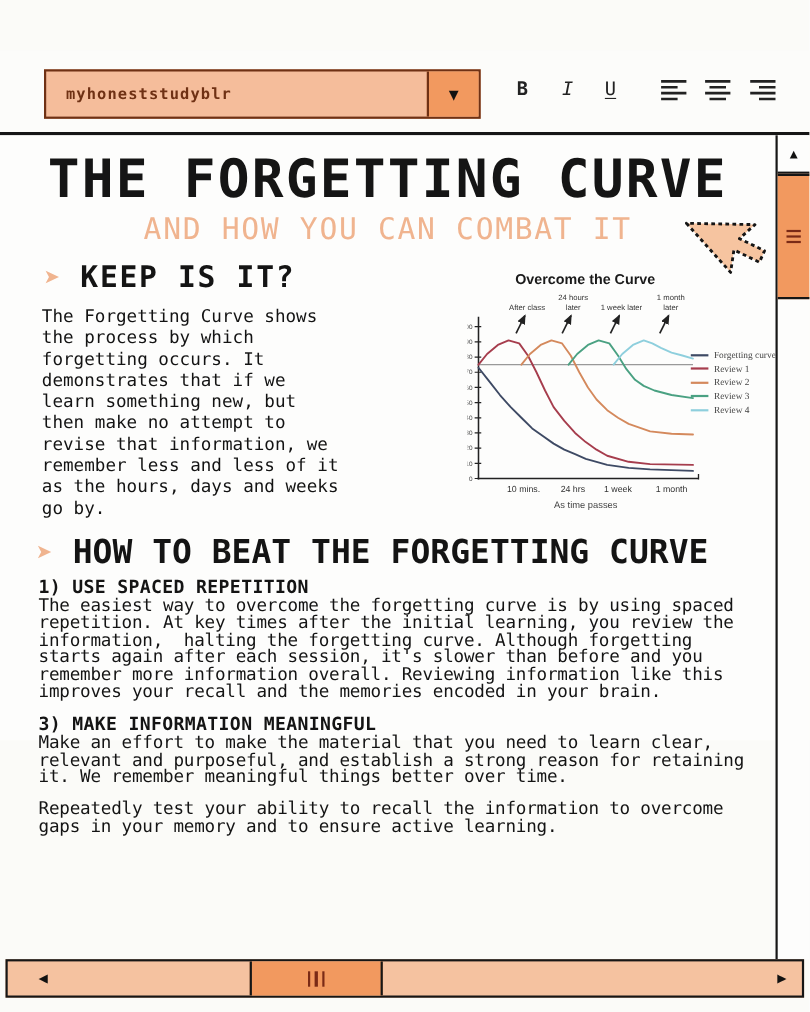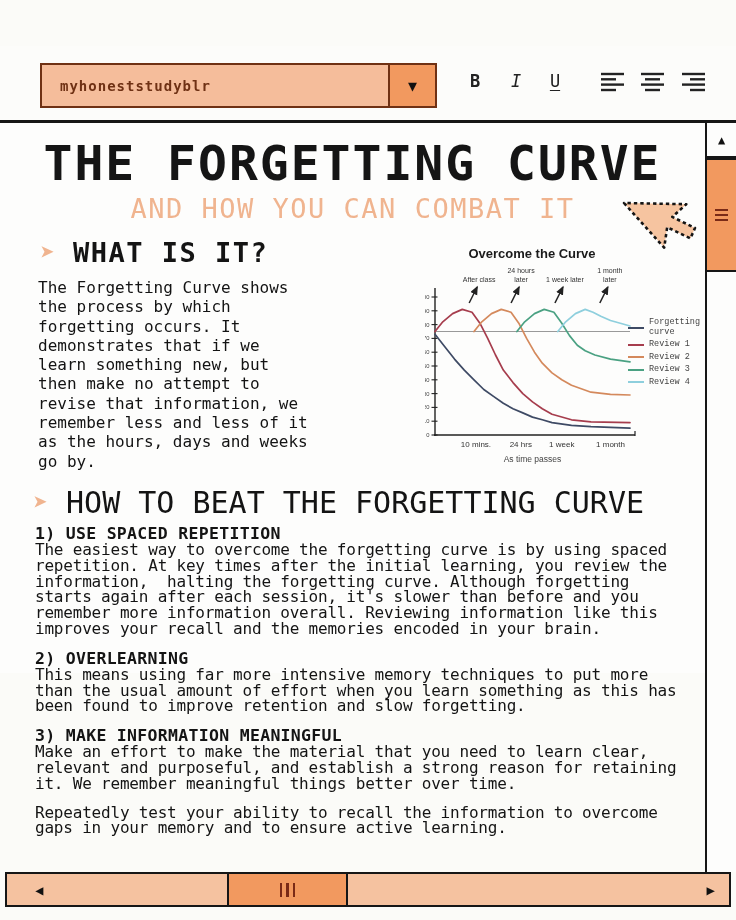--- a/index.html
+++ b/index.html
@@ -34,34 +34,34 @@
   .doc-title{position:absolute;left:0;top:12px;width:705px;text-align:center;font-weight:bold;
              font-size:48px;letter-spacing:2px;color:#151515;white-space:nowrap;}
   .doc-subtitle{position:absolute;left:0;top:70px;width:705px;text-align:center;
                 font-size:27px;letter-spacing:1.5px;color:#f0b48f;white-space:nowrap;}
   .cursor{position:absolute;left:620px;top:76px;}
   .sec-head{position:absolute;display:flex;align-items:center;gap:18px;white-space:nowrap;}
   .sec-head .bullet{color:#f0b48f;font-size:25px;line-height:1;}
   .what-head{left:40px;top:114px;}
   .what-head .sec-txt{font-weight:bold;font-size:27px;letter-spacing:1.5px;}
   .how-head{left:33px;top:362px;}
-  .how-head .sec-txt{font-weight:normal;font-size:30px;letter-spacing:0;}
+  .how-head .sec-txt{font-weight:bold;font-size:30px;letter-spacing:0;}
   .what-body{position:absolute;left:38px;top:155px;width:350px;font-size:16px;line-height:19.3px;
              white-space:pre-wrap;color:#131313;}
   .tips{position:absolute;left:35px;top:402px;width:676px;}
   .tip{margin-bottom:13px;}
   .tip-title{font-weight:bold;font-size:16.5px;line-height:17px;letter-spacing:.3px;}
   .tip-body{font-size:16px;line-height:15.8px;letter-spacing:-.2px;white-space:pre-wrap;}
 
   
   .chart{position:absolute;left:425px;top:119px;width:285px;height:240px;}
   .chart svg{position:absolute;left:0;top:0;}
   .chart text{font-family:"Liberation Sans","DejaVu Sans",sans-serif;}
   .legend{position:absolute;left:203px;top:76px;width:82px;
-          font-family:Liberation Mono, monospace;}
+          font-family:Liberation Serif, serif;}
   .legend-item{display:flex;align-items:center;gap:5px;margin-bottom:3px;}
   .legend-swatch{width:16px;height:2px;flex-shrink:0;}
   .legend-label{font-size:8.5px;line-height:9.5px;color:#444;}
 
   
   .vscroll{position:absolute;left:705px;top:123px;width:31px;height:749px;background:#fdfdfc;
            border-left:2.5px solid #161616;box-sizing:border-box;}
   .vs-up{height:35px;box-sizing:border-box;border-bottom:2.5px solid #161616;display:flex;
          align-items:center;justify-content:center;font-size:12px;color:#111;}
   .vs-thumb{position:absolute;left:0;right:0;top:35px;height:114px;background:#f2995f;
@@ -131,21 +131,21 @@
     <div class="doc-subtitle">AND HOW YOU CAN COMBAT IT</div>
 
     <span class="cursor">
       <svg width="82" height="62" viewBox="0 0 82 62">
         <polygon points="4,4 44.2,48.6 47.2,28.2 70.4,39.4 75,29 52.2,17.9 66.3,5.2" fill="#f6c4a0" stroke="#151515" stroke-width="2.6" stroke-dasharray="3.4 3" stroke-linejoin="round"></polygon>
       </svg>
     </span>
 
     <div class="sec-head what-head">
       <span class="bullet">➤</span>
-      <span class="sec-txt">WHAT IS IT?</span>
+      <span class="sec-txt">KEEP IS IT?</span>
     </div>
     <div class="what-body">The Forgetting Curve shows
 the process by which
 forgetting occurs. It
 demonstrates that if we
 learn something new, but
 then make no attempt to
 revise that information, we
 remember less and less of it
 as the hours, days and weeks
@@ -240,26 +240,20 @@
       <div class="tip">
         <div class="tip-title">1) USE SPACED REPETITION</div>
         <div class="tip-body">The easiest way to overcome the forgetting curve is by using spaced
 repetition. At key times after the initial learning, you review the
 information,  halting the forgetting curve. Although forgetting
 starts again after each session, it's slower than before and you
 remember more information overall. Reviewing information like this
 improves your recall and the memories encoded in your brain.</div>
       </div>
       <div class="tip">
-        <div class="tip-title">2) OVERLEARNING</div>
-        <div class="tip-body">This means using far more intensive memory techniques to put more
-than the usual amount of effort when you learn something as this has
-been found to improve retention and slow forgetting.</div>
-      </div>
-      <div class="tip">
         <div class="tip-title">3) MAKE INFORMATION MEANINGFUL</div>
         <div class="tip-body">Make an effort to make the material that you need to learn clear,
 relevant and purposeful, and establish a strong reason for retaining
 it. We remember meaningful things better over time.</div>
       </div>
       <div class="tip">
         <div class="tip-body">Repeatedly test your ability to recall the information to overcome
 gaps in your memory and to ensure active learning.</div>
       </div>
     </div>

